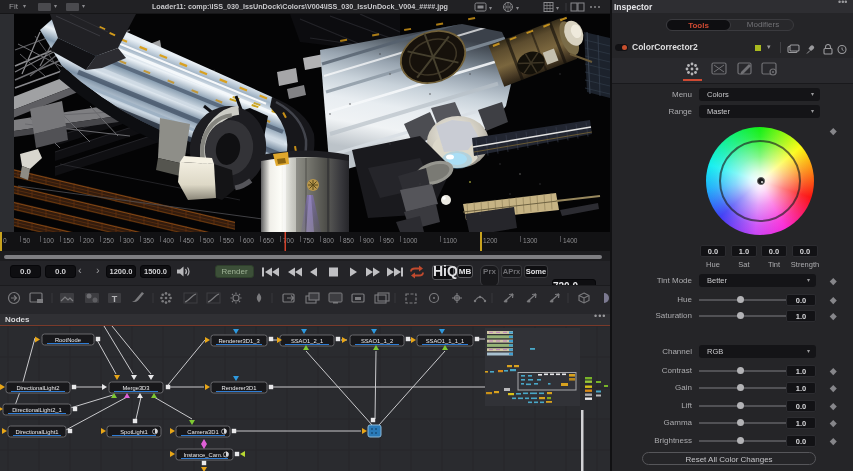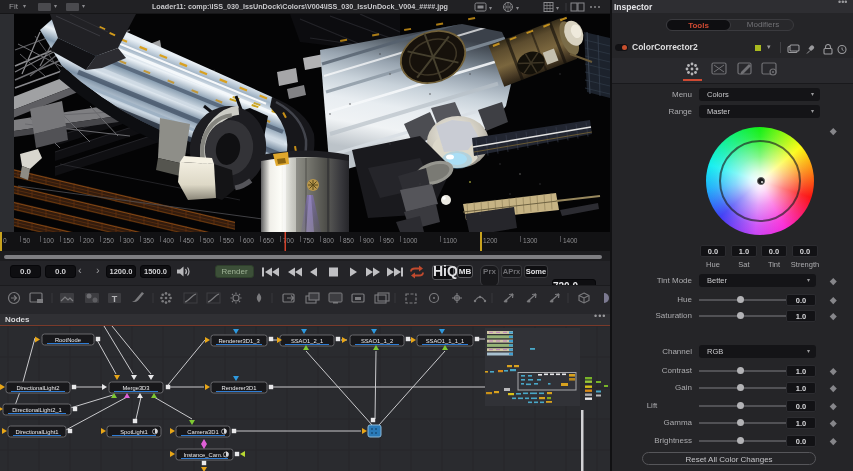--- a/index.html
+++ b/index.html
@@ -930,21 +930,21 @@
         <span class="abs" style="left:0;top:281px;width:80px;text-align:right;font-size:8px;color:#ababae;">Contrast</span>
         <span class="abs" style="left:87px;top:285px;width:87px;height:1.5px;background:#515155;"></span>
         <span class="abs" style="left:125px;top:282px;width:7px;height:7px;background:#b3b3b6;border-radius:50%;"></span>
         <span class="abs" style="left:174px;top:280px;width:30px;height:12px;background:#121215;border:1px solid #2c2c30;border-radius:2px;color:#d6d6d9;font-size:7.5px;font-weight:bold;text-align:center;line-height:11px;">1.0</span>
         <span class="abs" style="left:219px;top:283.5px;width:4.5px;height:4.5px;background:#86868a;transform:rotate(45deg);"></span>
         <span class="abs" style="left:0;top:298px;width:80px;text-align:right;font-size:8px;color:#ababae;">Gain</span>
         <span class="abs" style="left:87px;top:302px;width:87px;height:1.5px;background:#515155;"></span>
         <span class="abs" style="left:125px;top:299px;width:7px;height:7px;background:#b3b3b6;border-radius:50%;"></span>
         <span class="abs" style="left:174px;top:297px;width:30px;height:12px;background:#121215;border:1px solid #2c2c30;border-radius:2px;color:#d6d6d9;font-size:7.5px;font-weight:bold;text-align:center;line-height:11px;">1.0</span>
         <span class="abs" style="left:219px;top:300.5px;width:4.5px;height:4.5px;background:#86868a;transform:rotate(45deg);"></span>
-        <span class="abs" style="left:0;top:316px;width:80px;text-align:center;font-size:8px;color:#ababae;">Lift</span>
+        <span class="abs" style="left:0;top:316px;width:80px;text-align:right;font-size:8px;color:#ababae;">Lift</span>
         <span class="abs" style="left:87px;top:320px;width:87px;height:1.5px;background:#515155;"></span>
         <span class="abs" style="left:125px;top:317px;width:7px;height:7px;background:#b3b3b6;border-radius:50%;"></span>
         <span class="abs" style="left:174px;top:315px;width:30px;height:12px;background:#121215;border:1px solid #2c2c30;border-radius:2px;color:#d6d6d9;font-size:7.5px;font-weight:bold;text-align:center;line-height:11px;">0.0</span>
         <span class="abs" style="left:219px;top:318.5px;width:4.5px;height:4.5px;background:#86868a;transform:rotate(45deg);"></span>
         <span class="abs" style="left:0;top:333px;width:80px;text-align:right;font-size:8px;color:#ababae;">Gamma</span>
         <span class="abs" style="left:87px;top:337px;width:87px;height:1.5px;background:#515155;"></span>
         <span class="abs" style="left:125px;top:334px;width:7px;height:7px;background:#b3b3b6;border-radius:50%;"></span>
         <span class="abs" style="left:174px;top:332px;width:30px;height:12px;background:#121215;border:1px solid #2c2c30;border-radius:2px;color:#d6d6d9;font-size:7.5px;font-weight:bold;text-align:center;line-height:11px;">1.0</span>
         <span class="abs" style="left:219px;top:335.5px;width:4.5px;height:4.5px;background:#86868a;transform:rotate(45deg);"></span>
         <span class="abs" style="left:0;top:351px;width:80px;text-align:right;font-size:8px;color:#ababae;">Brightness</span>

